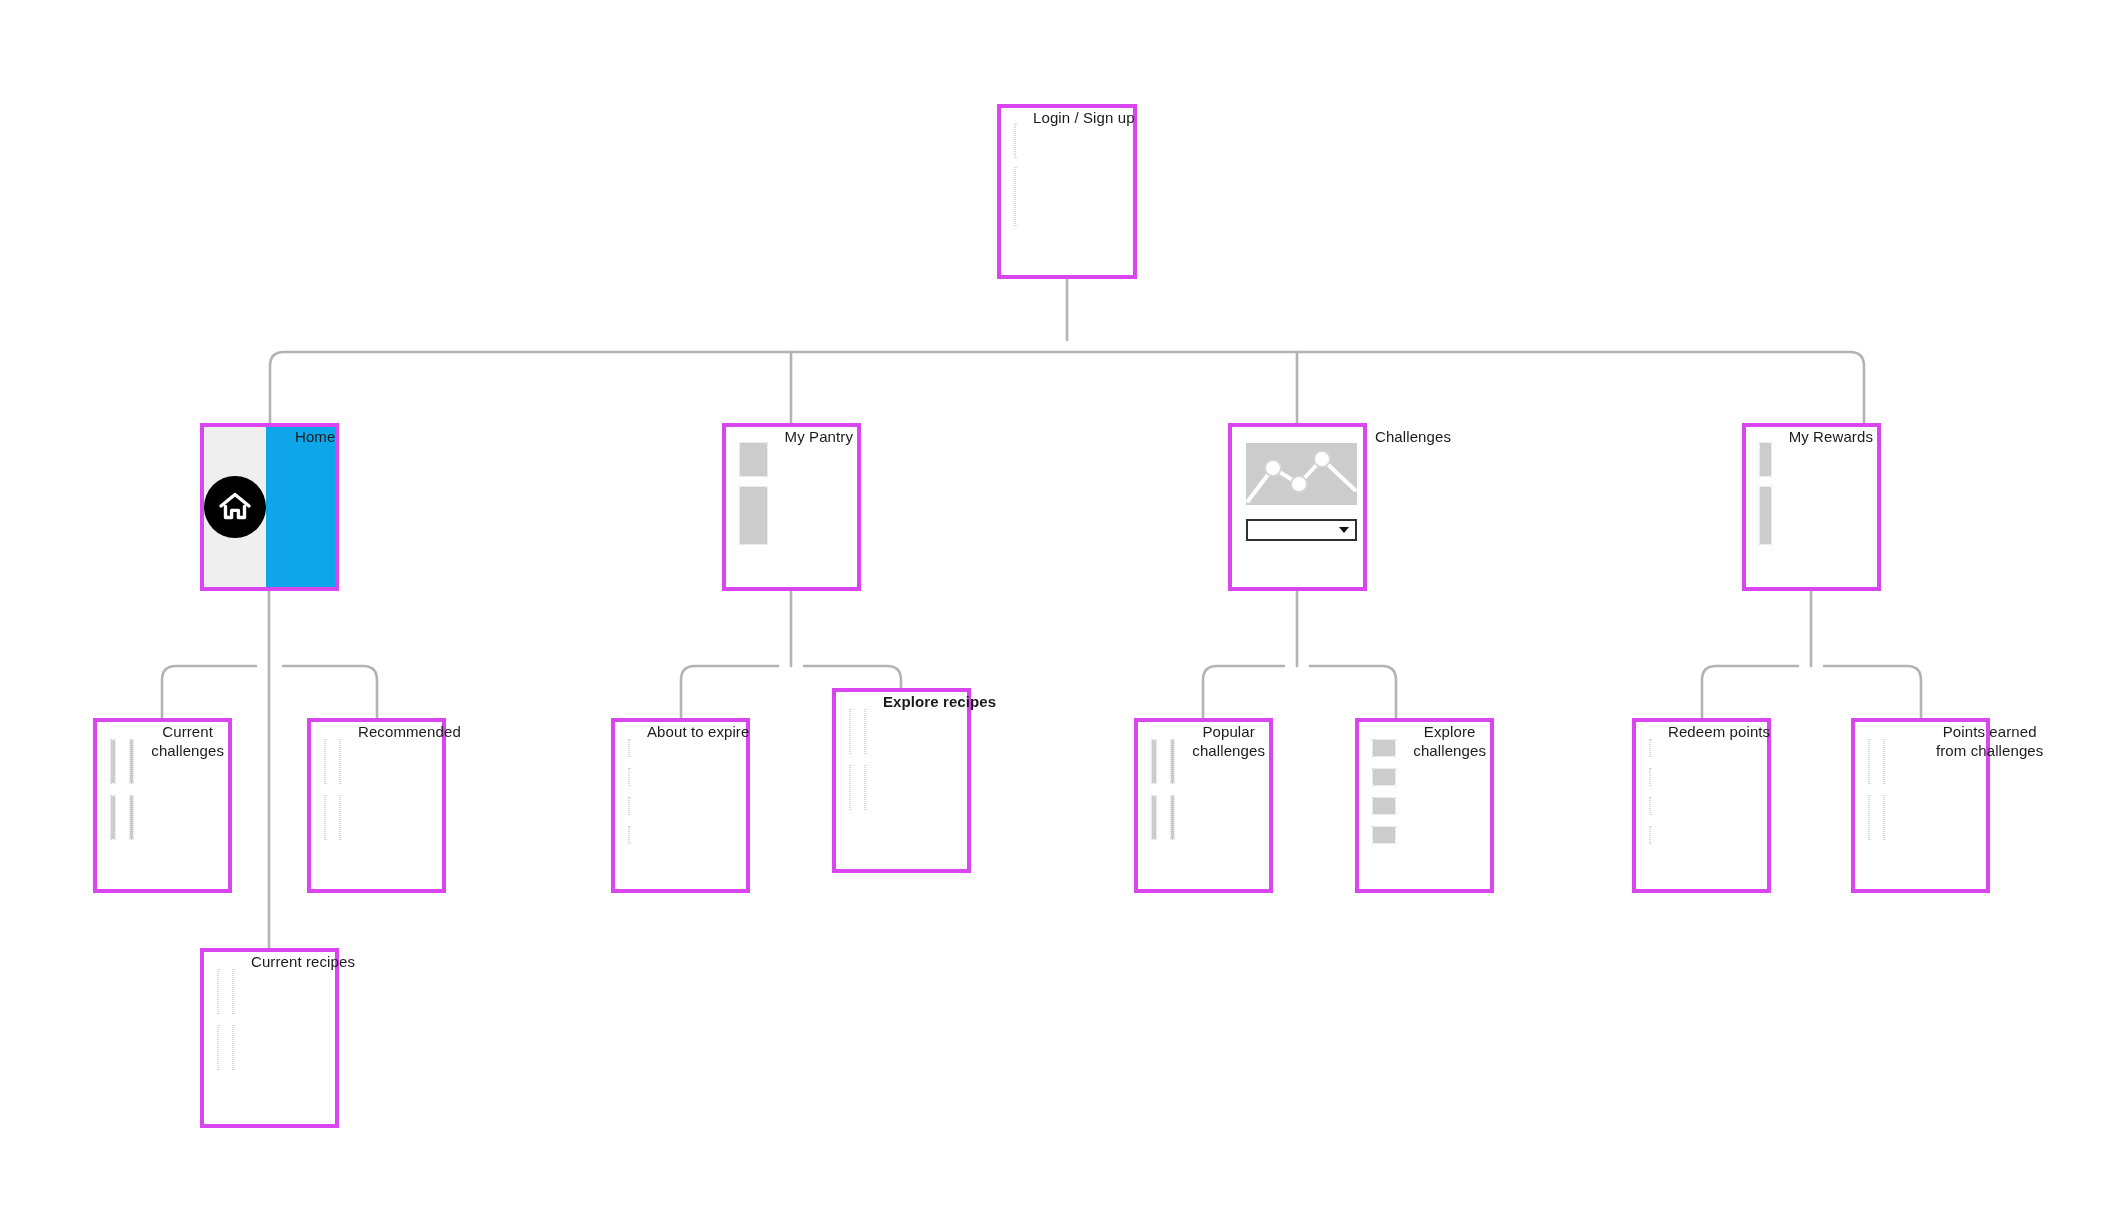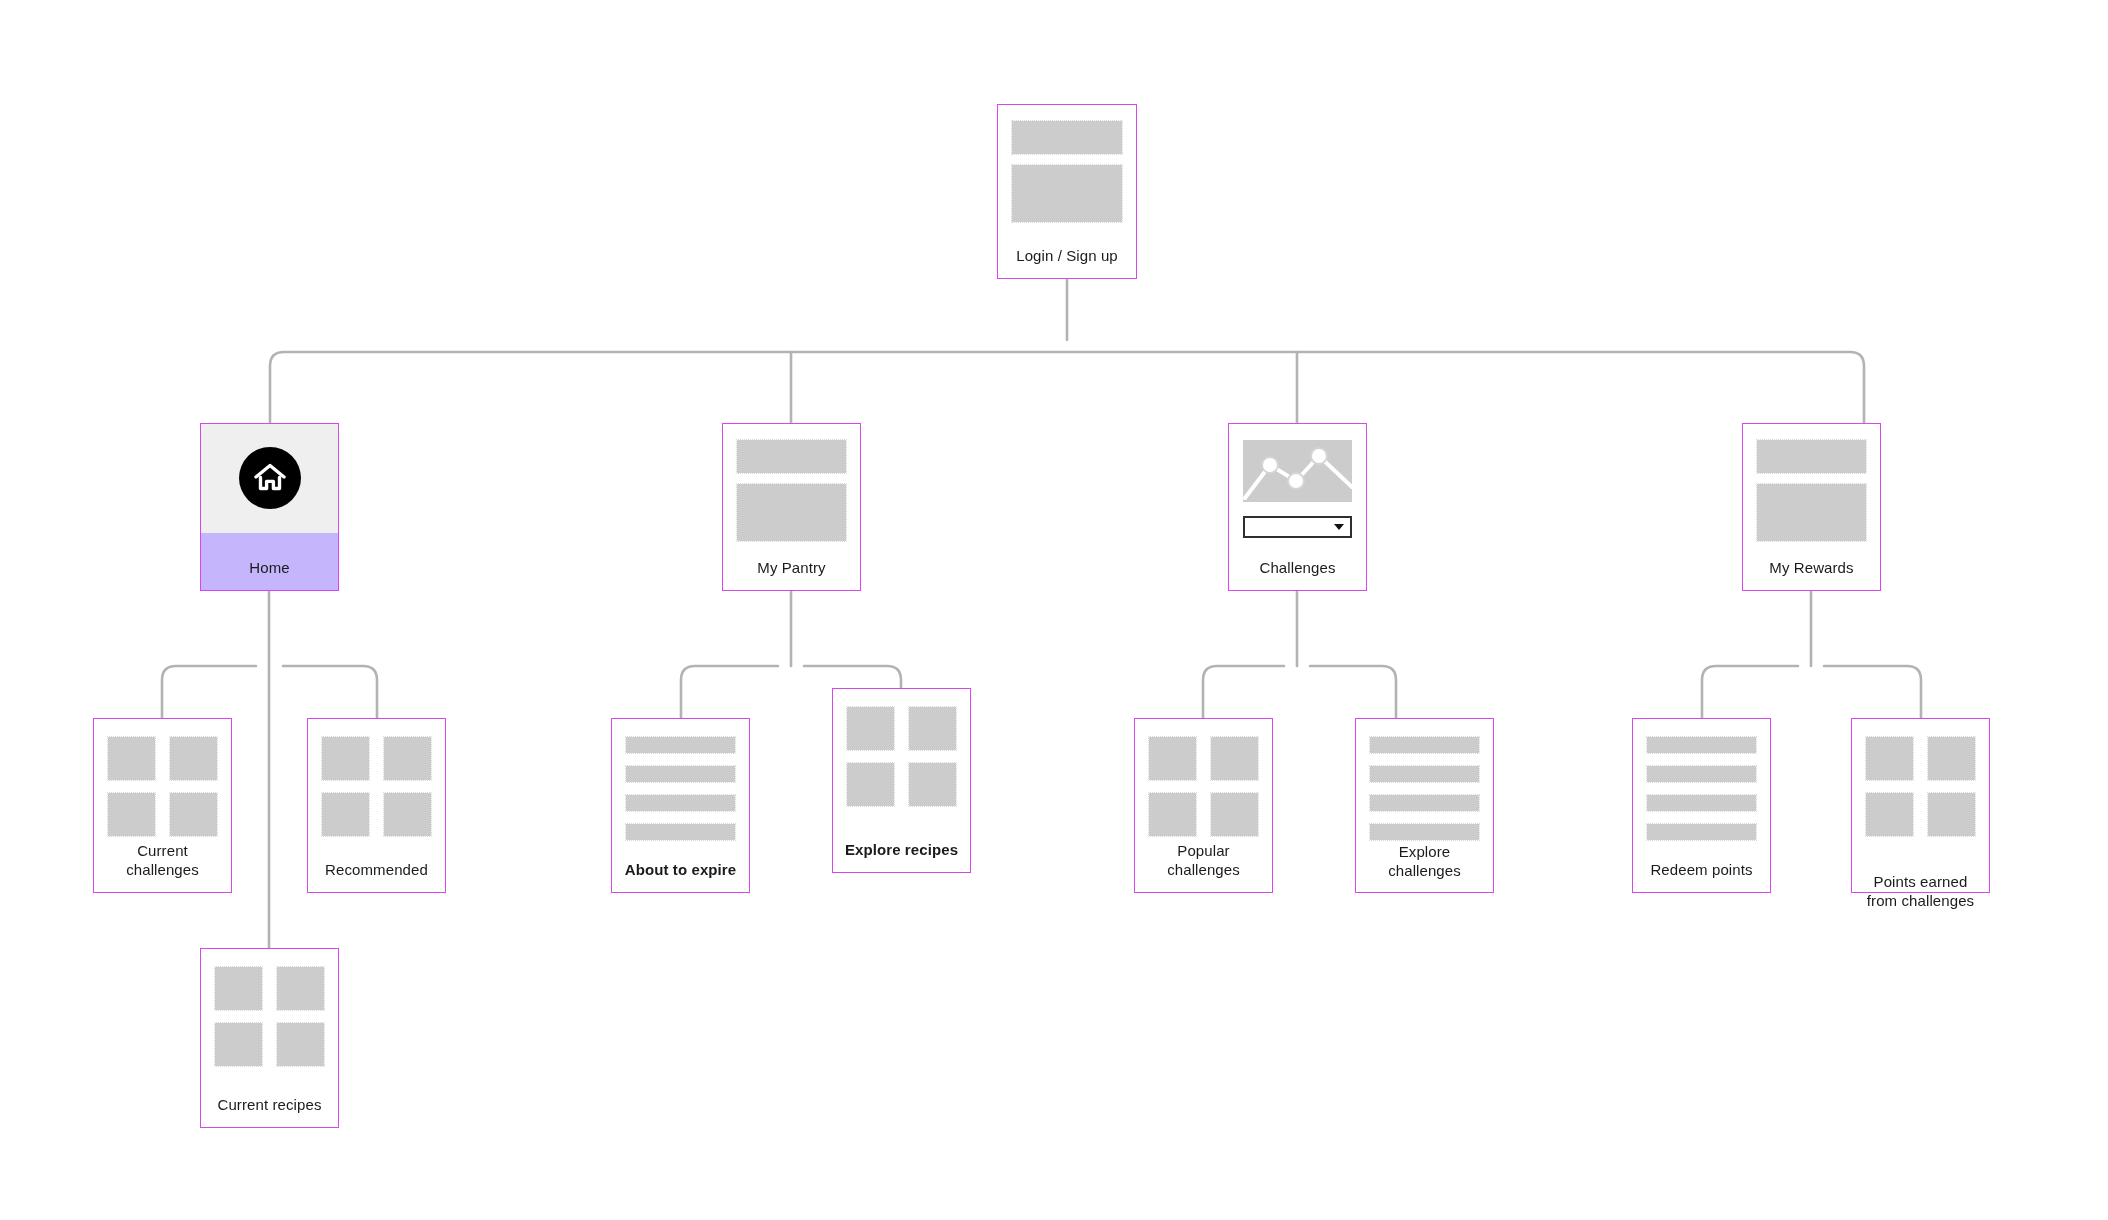--- a/index.html
+++ b/index.html
@@ -27,23 +27,23 @@
     width: 2108px;
     height: 1220px;
     pointer-events: none;
   }
 
   
   .node {
     position: absolute;
     box-sizing: border-box;
     background: #ffffff;
-    border: 1px solid #d946ef;
-    display: flex;
-    flex-direction: column;
+    border: 4px solid #d946ef;
+    display: flex;
+    flex-direction: row;
     align-items: stretch;
   }
 
   .node-body {
     flex: 1 1 auto;
     position: relative;
     display: flex;
     flex-direction: column;
     justify-content: flex-start;
     align-items: center;
@@ -93,21 +93,21 @@
   .grid22 {
     width: 100%;
     display: grid;
     grid-template-columns: 1fr 1fr;
     gap: 13px 15px;
     padding-top: 2px;
   }
   .grid22 .ph { height: 43px; }
 
   
-  .node.home { background: #c4b5fd; gap: 25px; }
+  .node.home { background: #0ea5e9; gap: 25px; }
   .home-hero {
     flex: 1 1 auto;
     background: #efefef;
     display: flex;
     align-items: center;
     justify-content: center;
   }
   .home-badge {
     width: 62px;
     height: 62px;
@@ -256,21 +256,21 @@
       <div class="grid22">
         <div class="ph"></div>
         <div class="ph"></div>
         <div class="ph"></div>
         <div class="ph"></div>
       </div>
     </div>
     <div class="node-label">Recommended</div>
   </div>
 
-  <div class="node" style="left:611px; top:718px; width:139px; height:175px;font-weight:bold;">
+  <div class="node" style="left:611px; top:718px; width:139px; height:175px;">
     <div class="node-body">
       <div class="bars">
         <div class="ph"></div>
         <div class="ph"></div>
         <div class="ph"></div>
         <div class="ph"></div>
       </div>
     </div>
     <div class="node-label">About to expire</div>
   </div>

